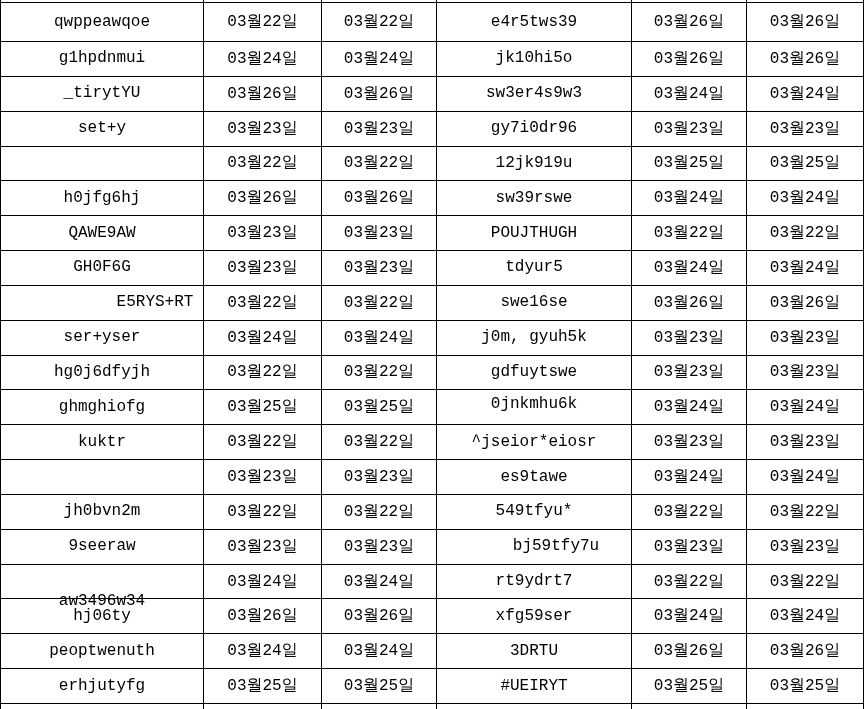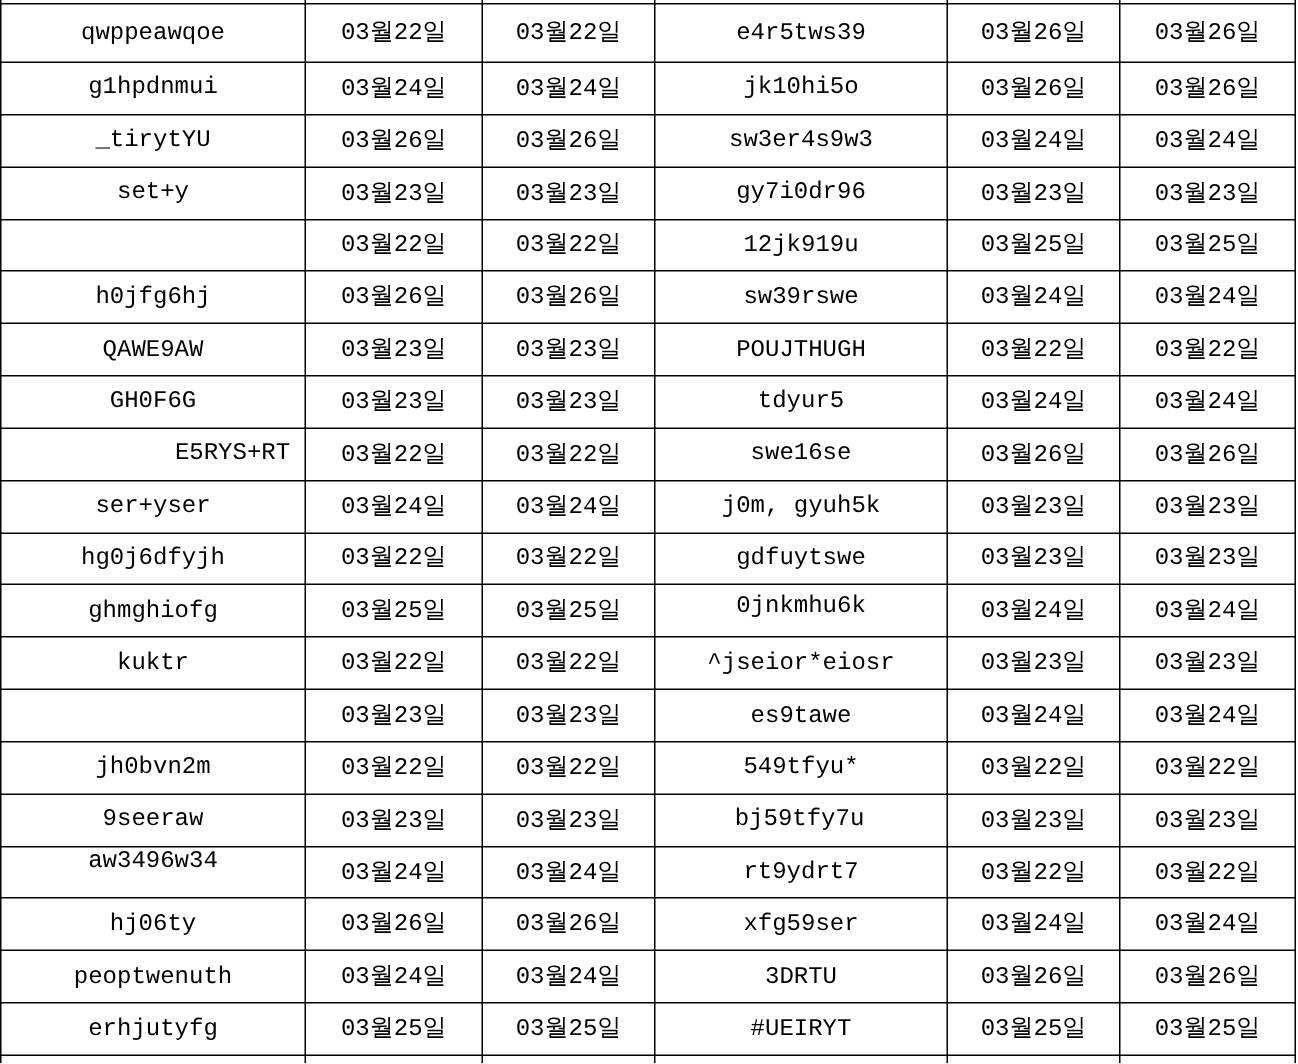--- a/index.html
+++ b/index.html
@@ -156,24 +156,24 @@
     <div class="cell" style="left: 747px; top: 459.105px; width: 116px; height: 34.8421px;">03월24일</div>
     <div class="cell" style="left: 1px; top: 493.947px; width: 202px; height: 34.8421px;">jh0bvn2m</div>
     <div class="cell" style="left: 204px; top: 493.947px; width: 117px; height: 34.8421px;">03월22일</div>
     <div class="cell" style="left: 322px; top: 493.947px; width: 114px; height: 34.8421px;">03월22일</div>
     <div class="cell" style="left: 437px; top: 493.947px; width: 194px; height: 34.8421px;">549tfyu*</div>
     <div class="cell" style="left: 632px; top: 493.947px; width: 114px; height: 34.8421px;">03월22일</div>
     <div class="cell" style="left: 747px; top: 493.947px; width: 116px; height: 34.8421px;">03월22일</div>
     <div class="cell" style="left: 1px; top: 528.789px; width: 202px; height: 34.8421px;">9seeraw</div>
     <div class="cell" style="left: 204px; top: 528.789px; width: 117px; height: 34.8421px;">03월23일</div>
     <div class="cell" style="left: 322px; top: 528.789px; width: 114px; height: 34.8421px;">03월23일</div>
-    <div class="cell" style="left: 436px; top: 528.789px; width: 194px; height: 34.8421px; font-family: Liberation Mono, monospace;">bj59tfy7u</div>
+    <div class="cell" style="left: 459px; top: 528.789px; width: 194px; height: 34.8421px; font-family: Liberation Mono, monospace;">bj59tfy7u</div>
     <div class="cell" style="left: 632px; top: 528.789px; width: 114px; height: 34.8421px;">03월23일</div>
     <div class="cell" style="left: 747px; top: 528.789px; width: 116px; height: 34.8421px;">03월23일</div>
-    <div class="cell" style="left: 1px; top: 557px; width: 202px; height: 34.8421px; text-align: right;">aw3496w34</div>
+    <div class="cell" style="left: 1px; top: 584px; width: 202px; height: 34.8421px; text-align: right;">aw3496w34</div>
     <div class="cell" style="left: 204px; top: 563.632px; width: 117px; height: 34.8421px;">03월24일</div>
     <div class="cell" style="left: 322px; top: 563.632px; width: 114px; height: 34.8421px;">03월24일</div>
     <div class="cell" style="left: 437px; top: 563.632px; width: 194px; height: 34.8421px;">rt9ydrt7</div>
     <div class="cell" style="left: 632px; top: 563.632px; width: 114px; height: 34.8421px;">03월22일</div>
     <div class="cell" style="left: 747px; top: 563.632px; width: 116px; height: 34.8421px;">03월22일</div>
     <div class="cell" style="left: 1px; top: 598.474px; width: 202px; height: 34.8421px;">hj06ty</div>
     <div class="cell" style="left: 204px; top: 598.474px; width: 117px; height: 34.8421px;">03월26일</div>
     <div class="cell" style="left: 322px; top: 598.474px; width: 114px; height: 34.8421px;">03월26일</div>
     <div class="cell" style="left: 437px; top: 598.474px; width: 194px; height: 34.8421px;">xfg59ser</div>
     <div class="cell" style="left: 632px; top: 598.474px; width: 114px; height: 34.8421px;">03월24일</div>

